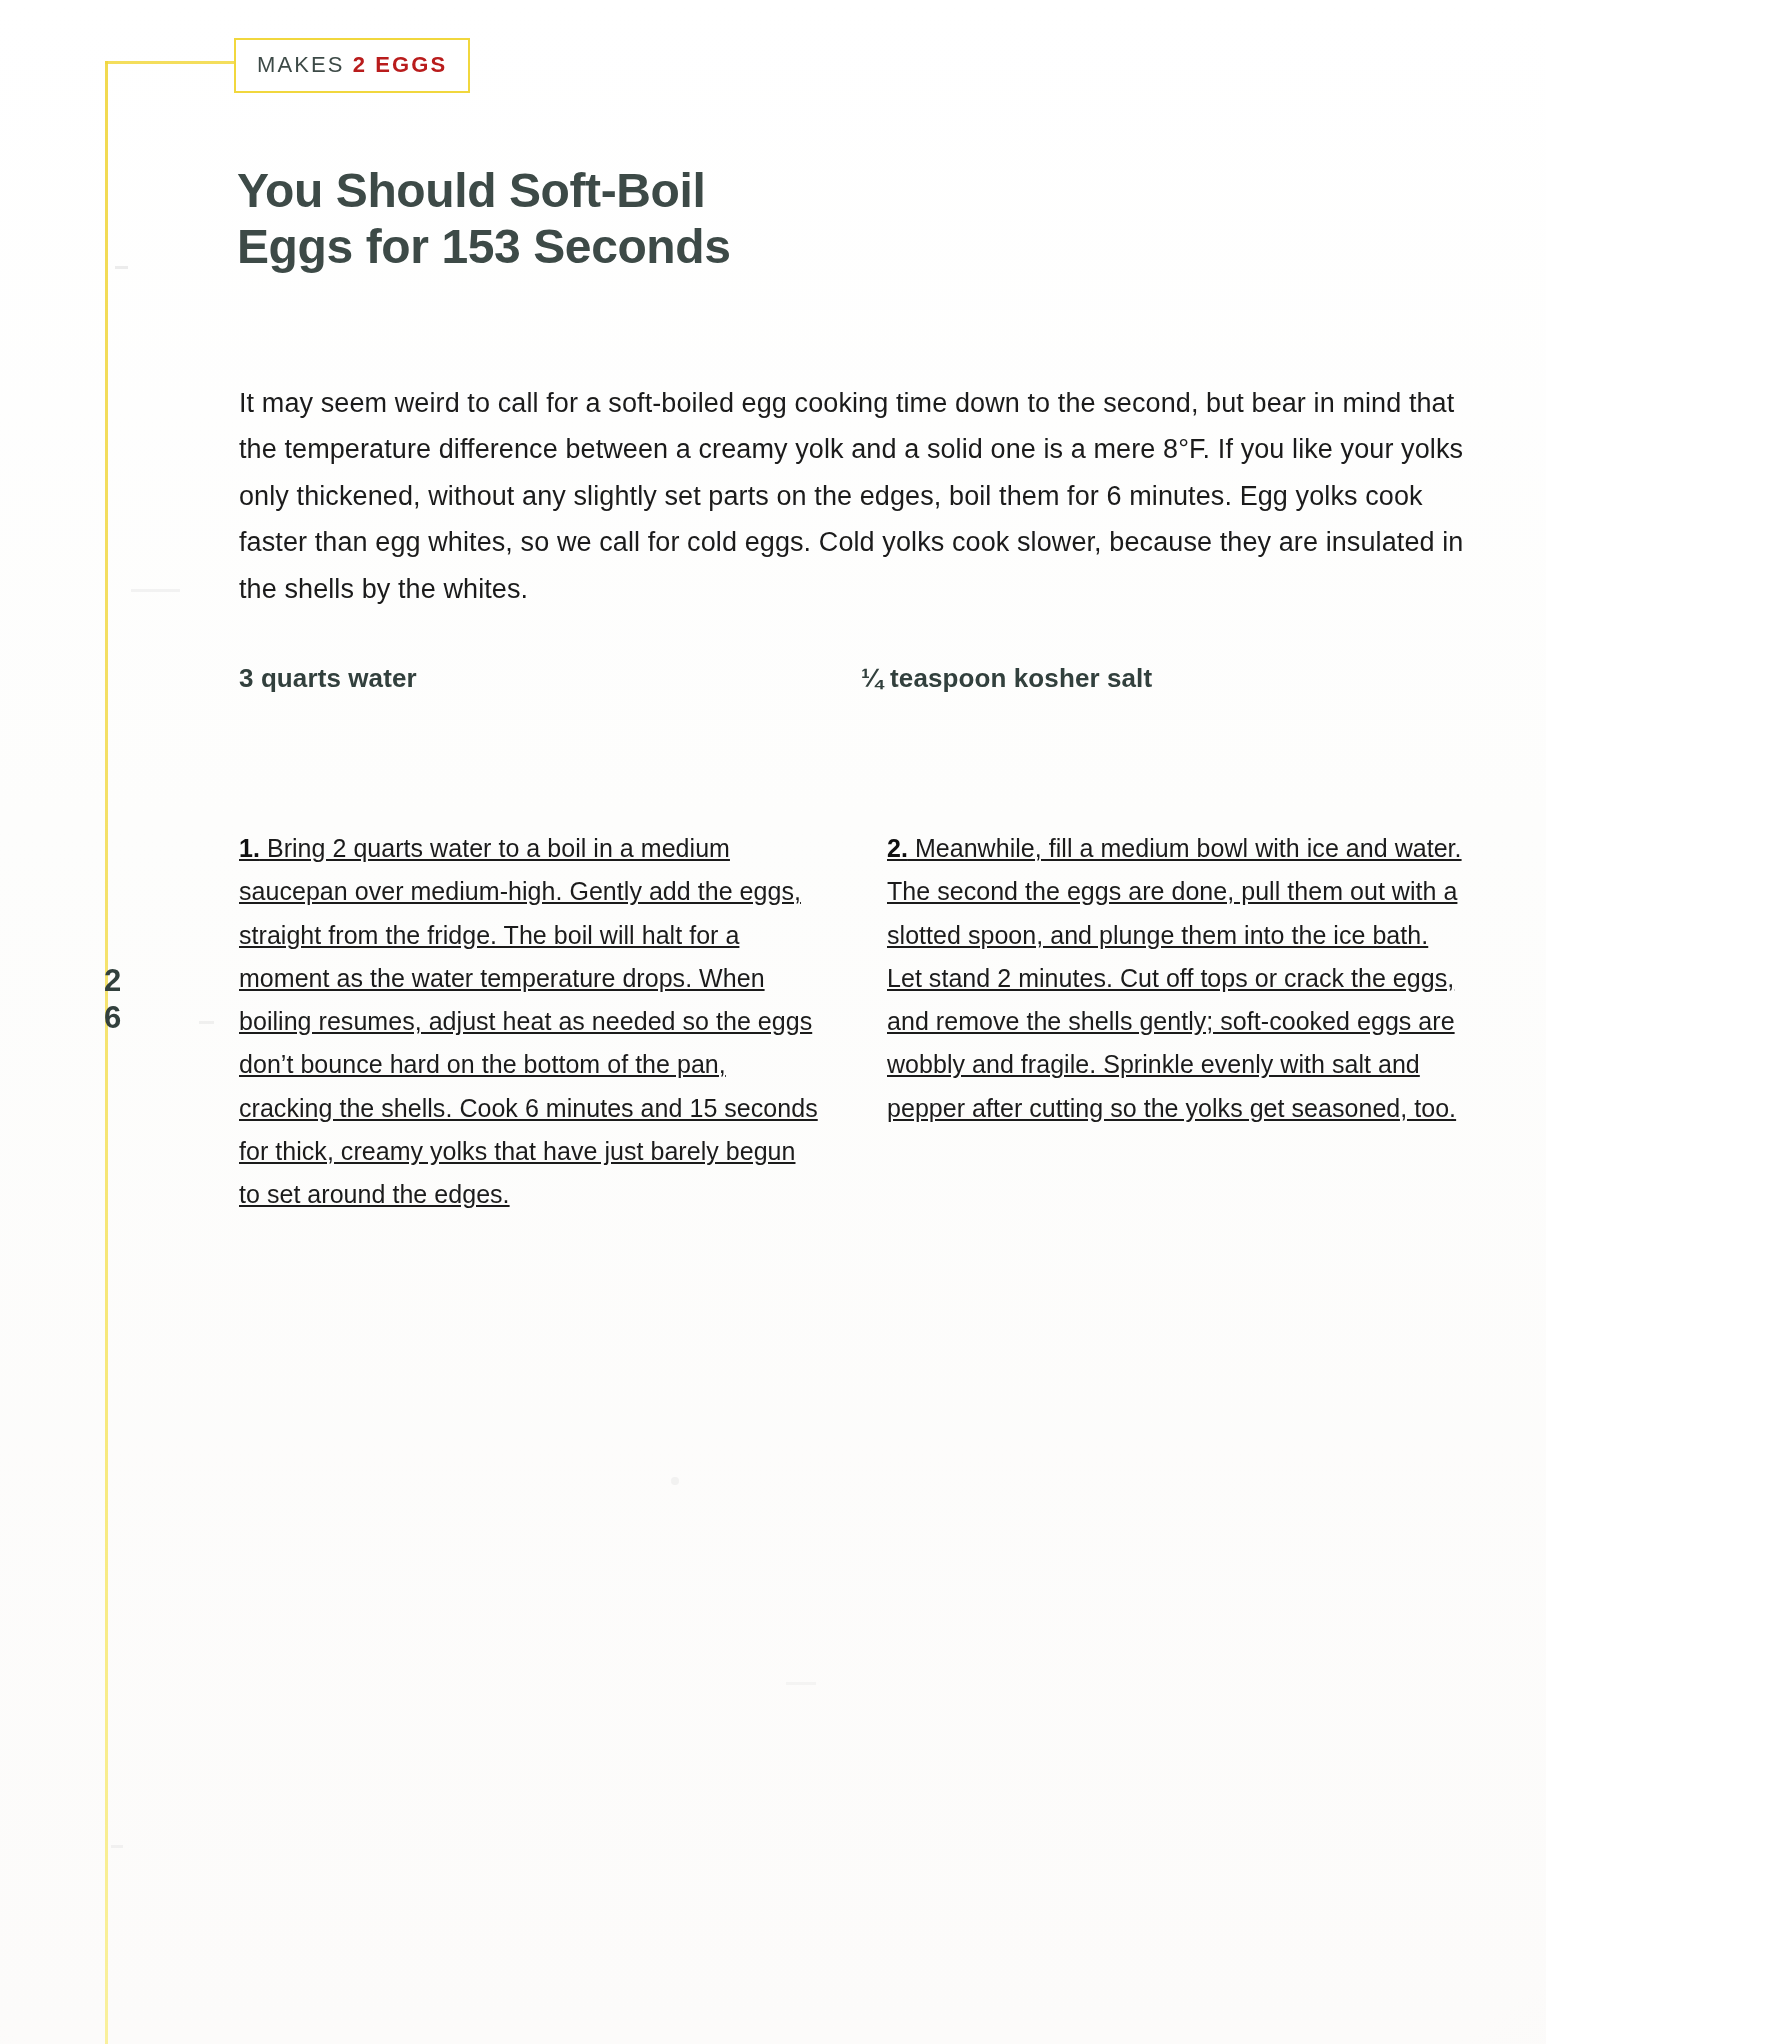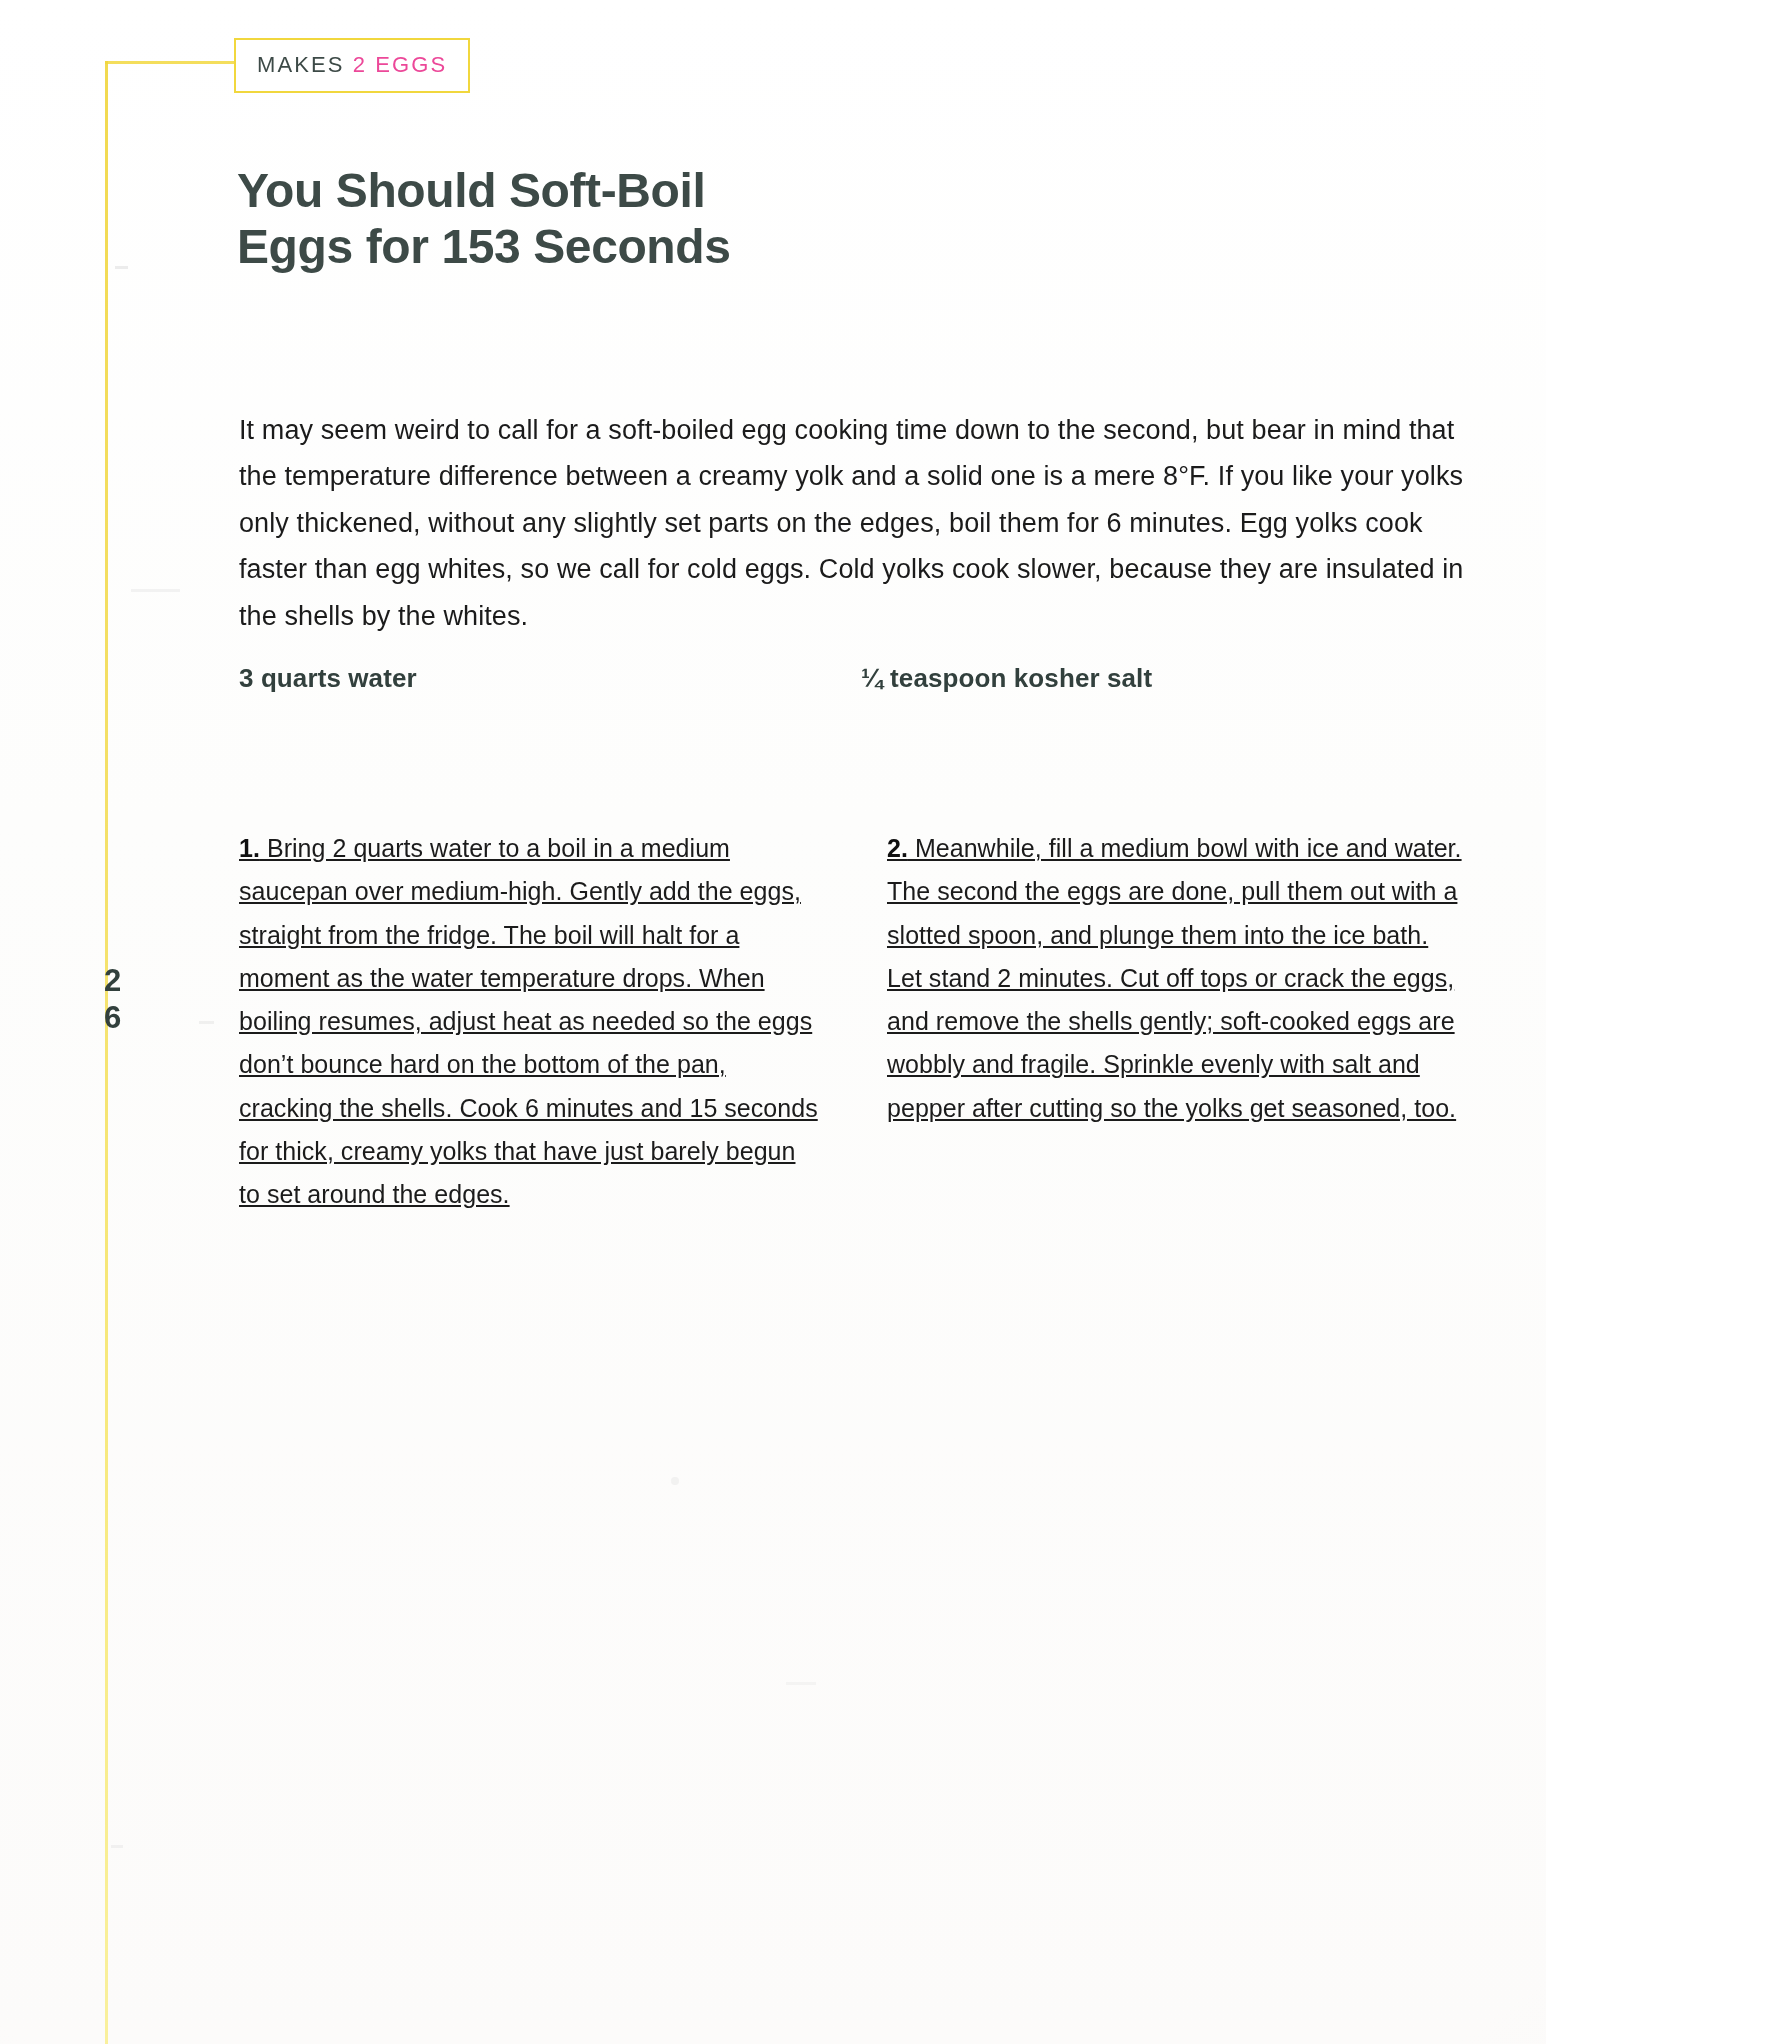--- a/index.html
+++ b/index.html
@@ -64,22 +64,22 @@
     letter-spacing: 2.1px;
     white-space: nowrap;
   }
   .makes-label {
     font-size: 22px;
     font-weight: 400;
     color: #3d4a47;
   }
   .makes-value {
     font-size: 22px;
-    font-weight: 400;
-    color: #ec4899;
+    font-weight: 700;
+    color: #b91c1c;
   }
 
   
   .title {
     position: absolute;
     left: 237px;
     top: 131px;
     width: 1227px;
     color: #3d4a47;
     font-size: 48px;
@@ -88,21 +88,21 @@
     letter-spacing: -0.4px;
   }
   .title-line {
     display: block;
   }
 
   
   .intro {
     position: absolute;
     left: 239px;
-    top: 380px;
+    top: 353px;
     width: 1237px;
     color: #1b1b1b;
     font-size: 27px;
     font-weight: 300;
     line-height: 1.72;
     letter-spacing: 0.1px;
   }
 
   
   .ingredients {

